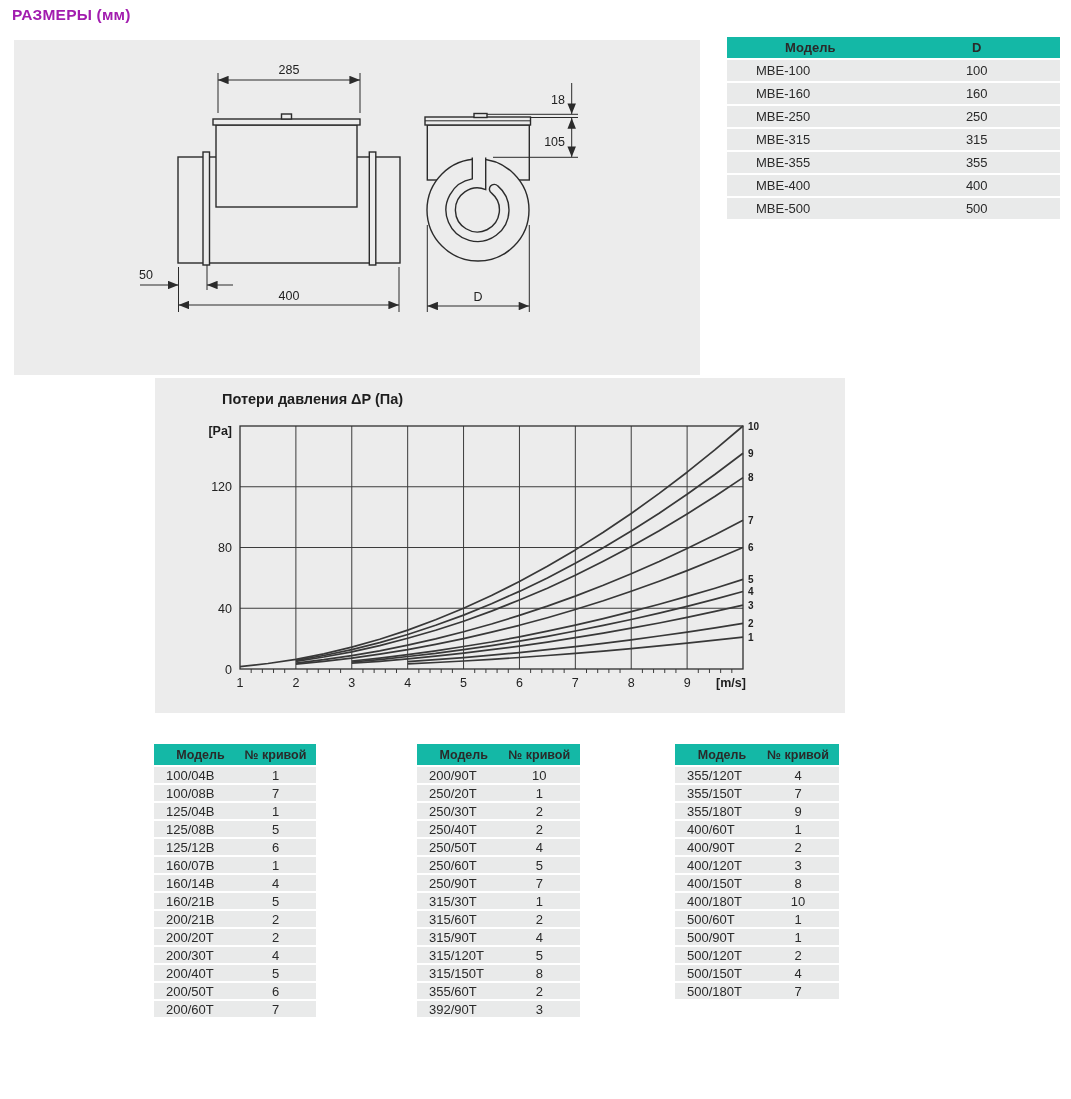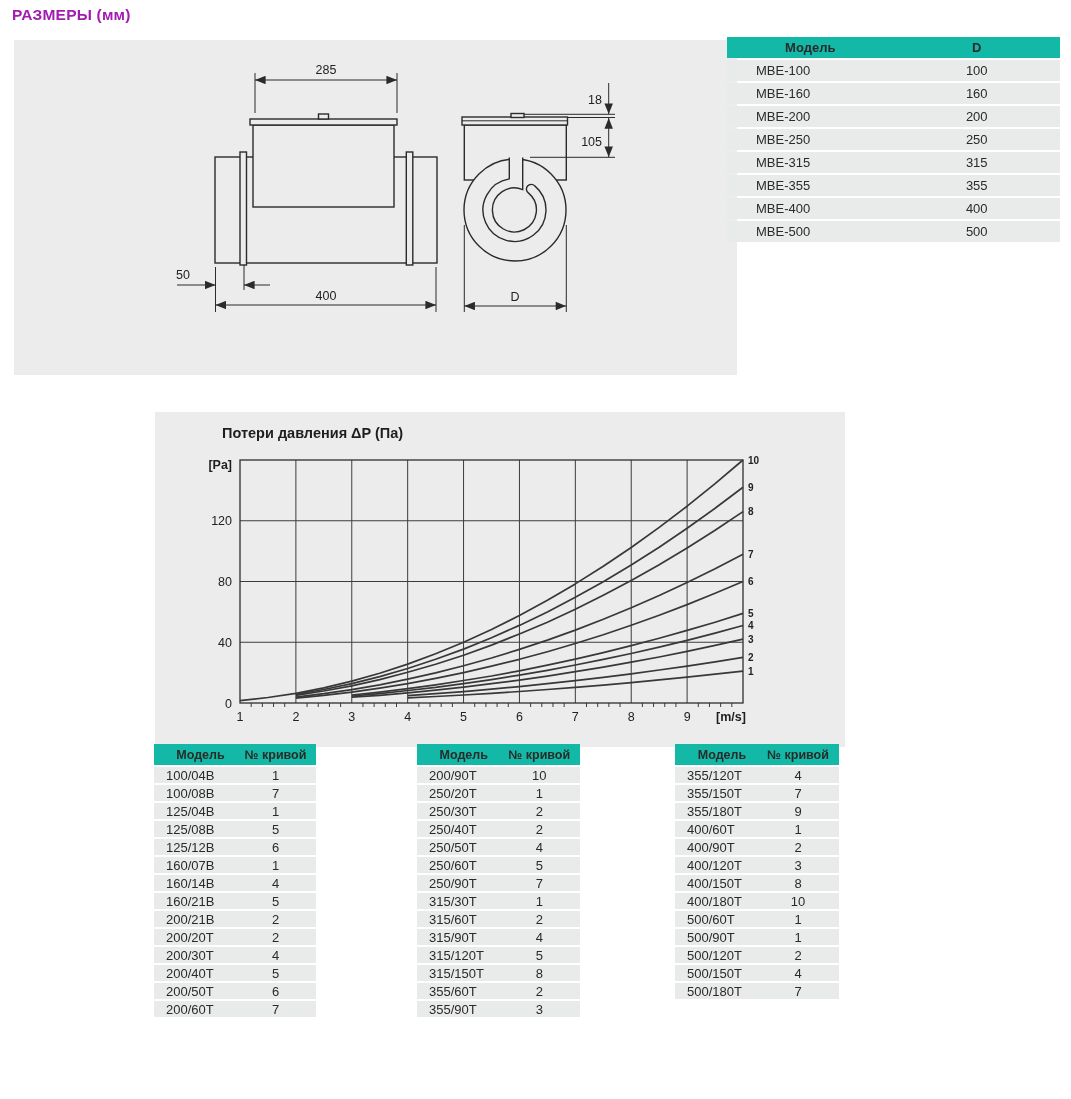--- a/index.html
+++ b/index.html
@@ -1,22 +1,22 @@
 <!DOCTYPE html>
 <html><head>
 <meta charset="utf-8">
 <style>
   html,body{margin:0;padding:0;background:#ffffff;}
   body{width:1071px;height:1099px;position:relative;overflow:hidden;
        font-family:"Liberation Sans","DejaVu Sans",sans-serif;color:#232323;}
   .page-title{position:absolute;left:12px;top:6px;font-size:15.5px;font-weight:bold;
               letter-spacing:.2px;color:#a21caf;}
   .panel{position:absolute;background:#ececec;}
-  #drawing-panel{left:14px;top:40px;width:686px;height:335px;padding-left:37px;}
-  #chart-panel{left:155px;top:412px;width:690px;height:335px;}
+  #drawing-panel{left:14px;top:40px;width:686px;height:335px;}
+  #chart-panel{left:155px;top:378px;width:690px;height:335px;}
   .chart-title{position:absolute;left:67px;top:13px;font-size:14.5px;font-weight:bold;color:#1e1e1e;}
   
   .tbl{position:absolute;font-size:13px;color:#2a2a2a;}
   .tbl .tr{display:flex;margin-bottom:2px;}
   .tbl .td{background:#e9eaea;box-sizing:border-box;display:flex;align-items:center;}
   .tbl .td.c0{width:50%;padding-left:29px;}
   .tbl .td.c1{width:50%;justify-content:center;padding-left:0;}
   .tbl .th-row .td{background:#14b8a6;font-weight:bold;justify-content:center;padding-left:0;}
   #dims-table{left:727px;top:37px;width:333px;}
   #dims-table .tr{height:21px;}
@@ -110,24 +110,20 @@
       <div class="td c0">Модель</div>
       <div class="td c1">D</div>
     </div>
     <div class="tr">
       <div class="td c0">МВЕ-100</div>
       <div class="td c1">100</div>
     </div>
     <div class="tr">
       <div class="td c0">МВЕ-160</div>
       <div class="td c1">160</div>
-    </div>
-    <div class="tr">
-      <div class="td c0">МВЕ-200</div>
-      <div class="td c1">200</div>
     </div>
     <div class="tr">
       <div class="td c0">МВЕ-250</div>
       <div class="td c1">250</div>
     </div>
     <div class="tr">
       <div class="td c0">МВЕ-315</div>
       <div class="td c1">315</div>
     </div>
     <div class="tr">
@@ -346,21 +342,21 @@
     </div>
     <div class="tr">
       <div class="td c0">315/150T</div>
       <div class="td c1">8</div>
     </div>
     <div class="tr">
       <div class="td c0">355/60T</div>
       <div class="td c1">2</div>
     </div>
     <div class="tr">
-      <div class="td c0">355/90T</div>
+      <div class="td c0">392/90T</div>
       <div class="td c1">3</div>
     </div>
   </div>
 <div class="tbl curve-tbl" id="curve-table-2">
     <div class="tr th-row">
       <div class="td c0">Модель</div>
       <div class="td c1">№ кривой</div>
     </div>
     <div class="tr">
       <div class="td c0">355/120T</div>

